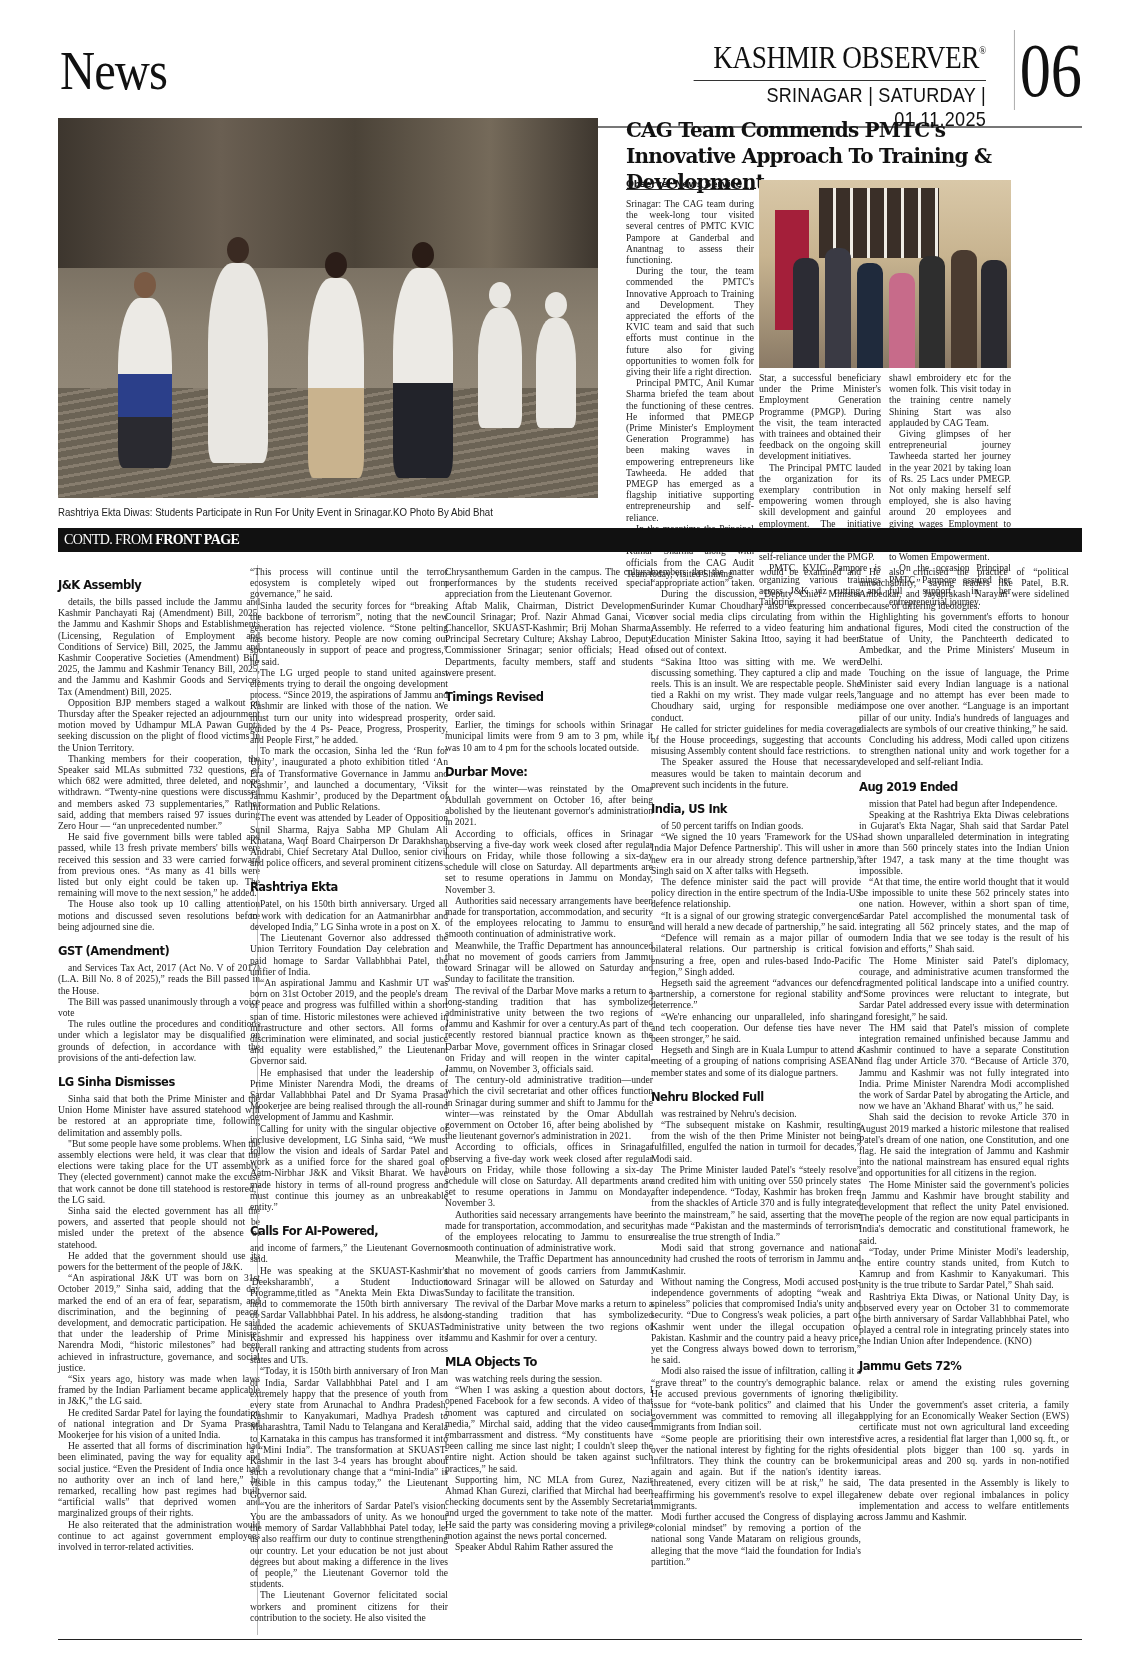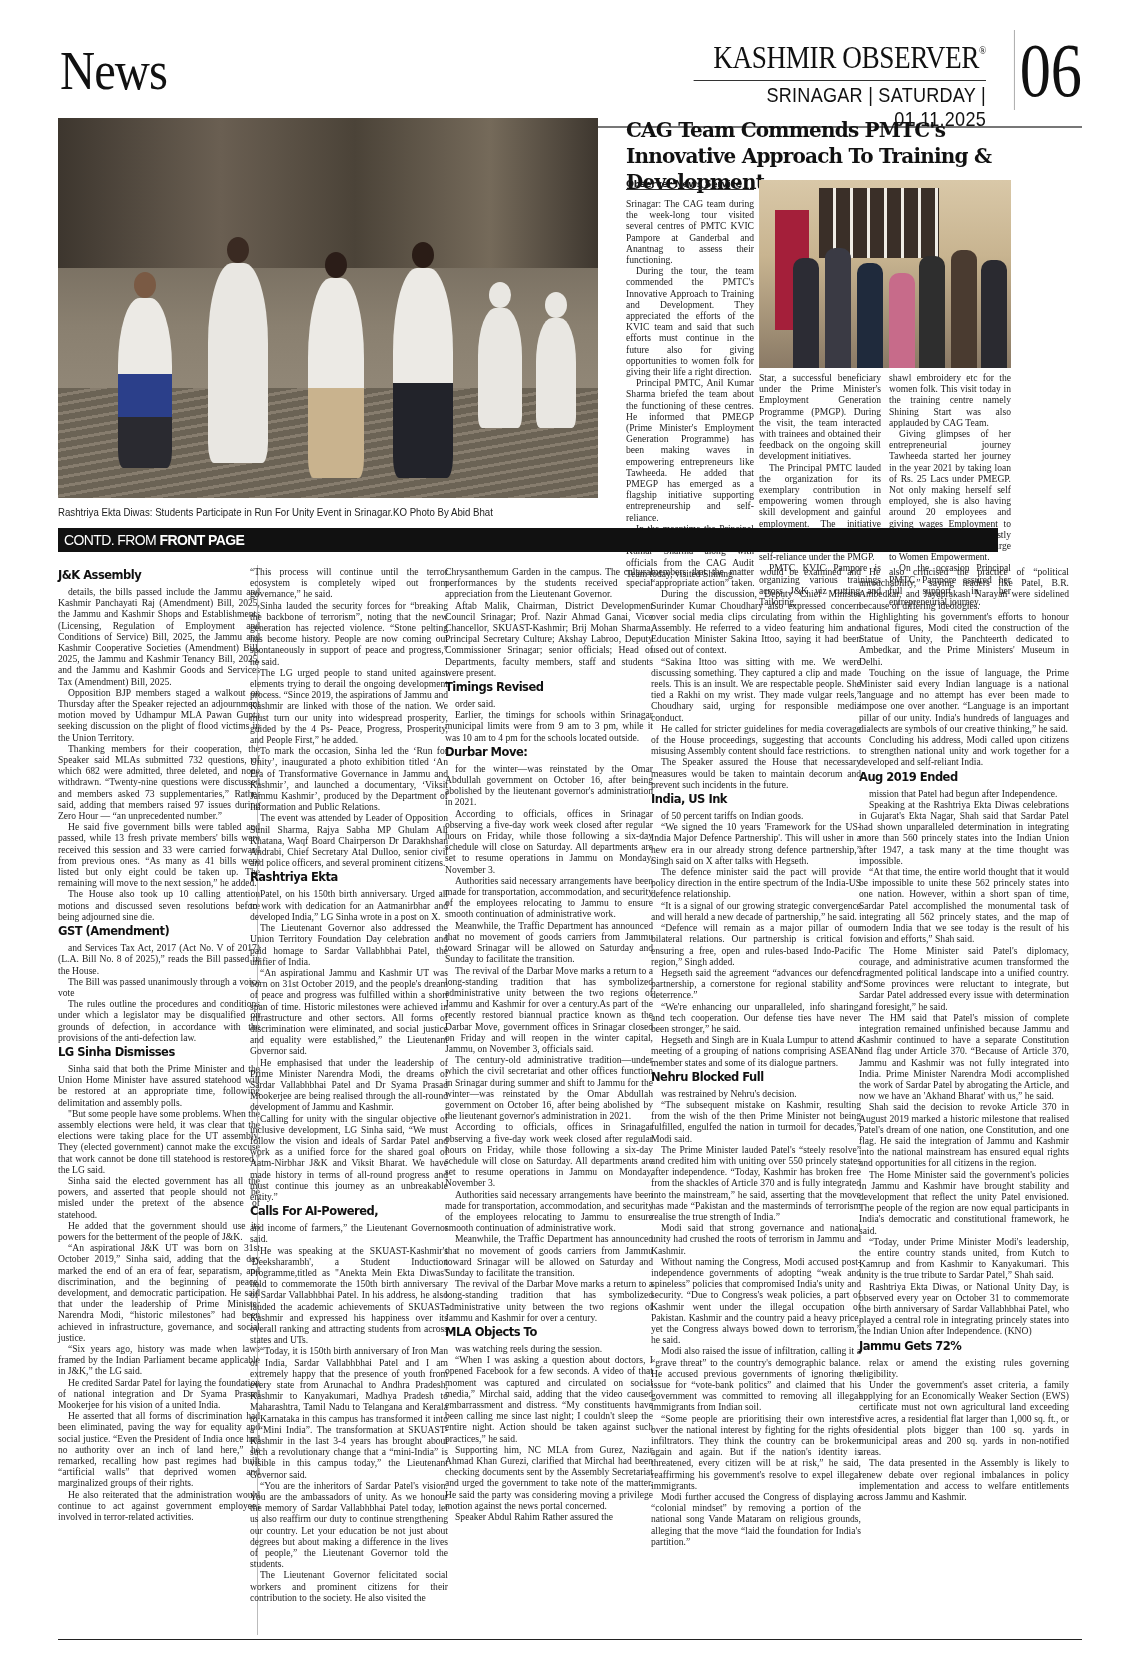--- a/index.html
+++ b/index.html
@@ -18,22 +18,22 @@
   .caption{position:absolute;left:58px;top:506px;font-family:"Liberation Sans",sans-serif;font-size:10.5px;color:#222;transform:scaleX(.92);transform-origin:left}
   .cag-headline{position:absolute;left:626px;top:117px;width:400px;font-family:"DejaVu Serif",serif;font-weight:bold;font-size:20px;line-height:26px;color:#111;letter-spacing:-.8px}
   .byline{position:absolute;left:626px;top:178px;width:128px;font-family:"DejaVu Sans",sans-serif;font-weight:bold;font-size:9.5px;border-bottom:1px solid #333;padding-bottom:0;letter-spacing:-.4px}
   .photo-cag{position:absolute;left:759px;top:180px;width:252px;height:188px;background:linear-gradient(180deg,#d9c8a8 0%,#c8b490 40%,#8a7a66 100%);overflow:hidden}
   .photo-cag .shelf{position:absolute;left:60px;top:8px;width:120px;height:70px;background:repeating-linear-gradient(90deg,#3a2f28 0 14px,#f0ede6 14px 17px)}
   .photo-cag .curtain{position:absolute;left:16px;top:30px;width:34px;height:120px;background:#a41f3a}
   .person{position:absolute;bottom:0;width:26px;border-radius:10px 10px 0 0}
   .col{position:absolute;font-family:"Liberation Serif",serif;font-size:9.6px;line-height:11.2px;text-align:justify;color:#222}
   .col p{text-indent:10px;margin:0}
   .col p.noind{text-indent:0}
-  .col h3{font-family:"DejaVu Sans",sans-serif;font-weight:bold;font-size:11.5px;line-height:15px;letter-spacing:-.5px;color:#111;margin:2px 0 3px}
-  .contd-bar{position:absolute;left:58px;top:528px;width:940px;height:24px;background:#111;color:#fff;font-family:Liberation Sans, sans-serif;font-size:14px;line-height:24px;padding-left:6px;letter-spacing:-.6px}
+  .col h3{font-family:"DejaVu Sans",sans-serif;font-weight:bold;font-size:11.5px;line-height:15px;letter-spacing:-.5px;color:#111;margin:12px 0 3px}
+  .contd-bar{position:absolute;left:58px;top:528px;width:1024px;height:24px;background:#111;color:#fff;font-family:Liberation Serif, serif;font-size:14px;line-height:24px;padding-left:6px;letter-spacing:-.6px}
   .contd-bar b{font-weight:bold}
   .bottom-rule{position:absolute;left:58px;top:1639px;width:1024px;border-top:1px solid #222}
   .vrule{position:absolute;top:565px;height:1070px;border-left:1px solid #bbb}
 </style>
 </head>
 <body>
 
 <div class="masthead">
   <div class="section-name">News</div>
   <div class="paper-name"><span>KASHMIR OBSERVER</span><sup>®</sup></div>

